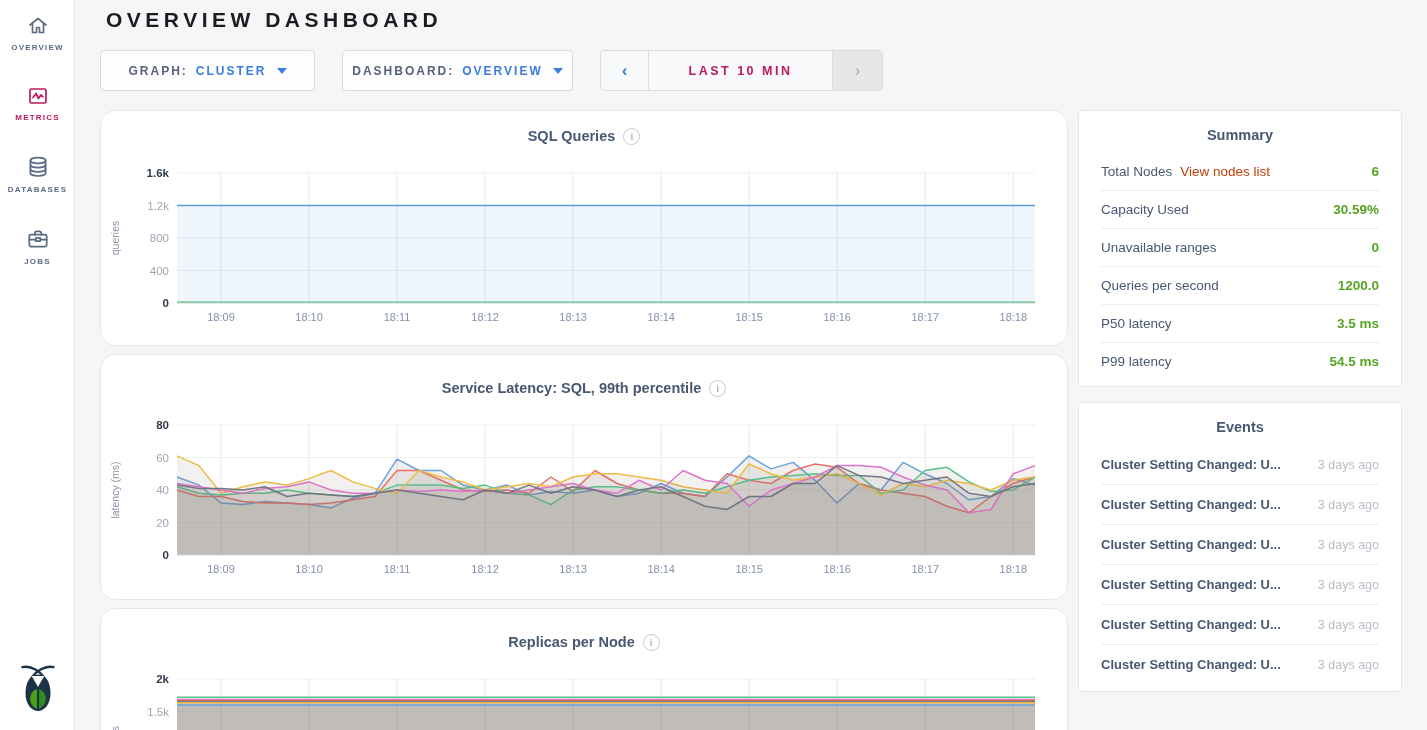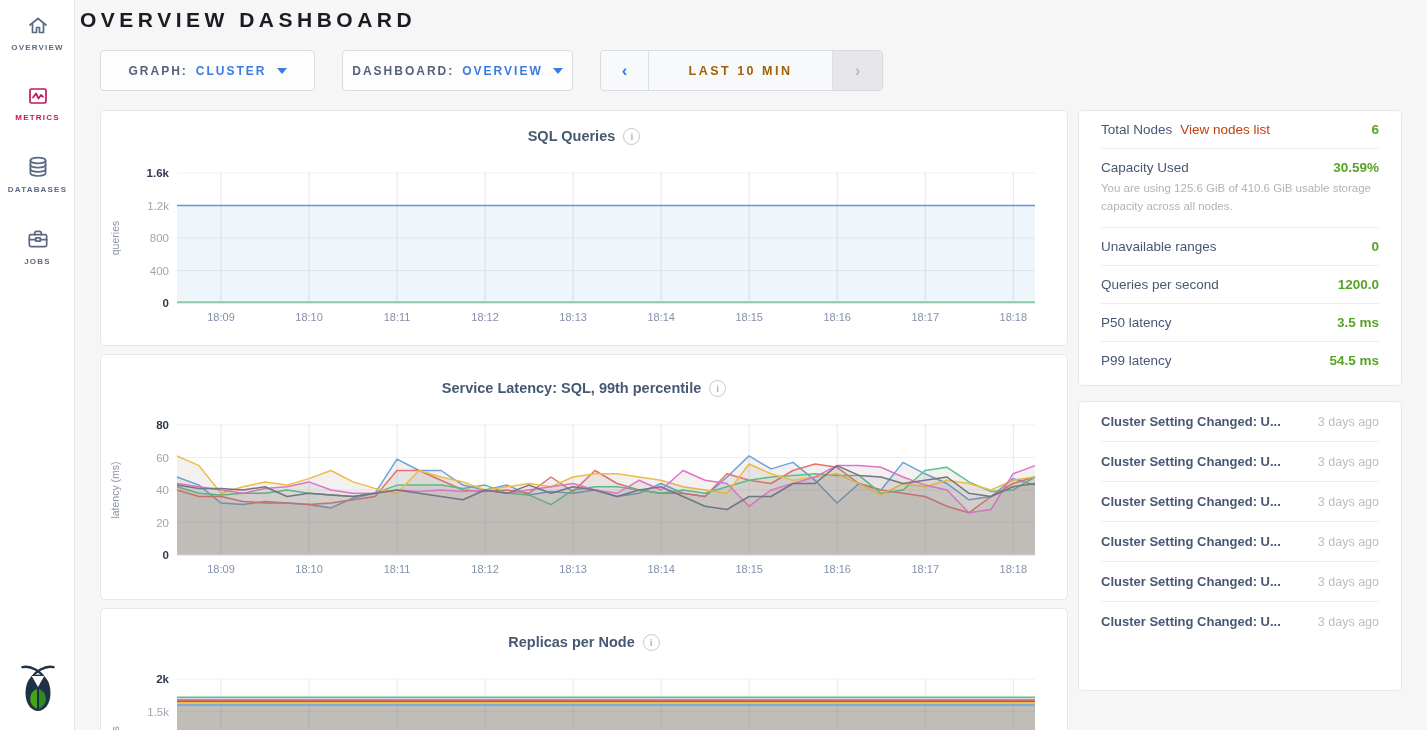--- a/index.html
+++ b/index.html
@@ -10,45 +10,45 @@
   .sidebar { position:absolute; left:0; top:0; width:75px; height:730px;
     background:#fff; border-right:1px solid #e3e5e9; z-index:5; }
   .nav-item { width:75px; padding:14px 0 0; text-align:center; cursor:pointer;
     color:#5a6a85; margin-bottom:18px; }
   .nav-item.active { color:#be185d; }
   .nav-item svg { display:block; margin:0 auto 5px; }
   .nav-label { font-size:8px; font-weight:700; letter-spacing:1.2px; display:block; }
   .logo-wrap { position:absolute; left:0; bottom:12px; width:75px; text-align:center; }
 
   
-  .page-title { position:absolute; left:80px; top:8px; font-size:21px; font-weight:700;
+  .page-title { position:absolute; left:106px; top:8px; font-size:21px; font-weight:700;
     letter-spacing:4.5px; color:#191c22; }
   .controls { position:absolute; left:100px; top:50px; display:flex; gap:27px; }
   .dropdown { height:41px; background:#fdfdfe; border:1px solid #d8dbe0; border-radius:4px;
     display:flex; align-items:center; justify-content:center; gap:8px; cursor:pointer;
     font-size:12px; letter-spacing:2px; font-weight:700; }
   .dd-graph { width:215px; } .dd-dashboard { width:231px; }
   .dd-label { color:#56627b; }
   .dd-value { color:#3a7ce0; }
   .caret { width:0; height:0; border-left:5px solid transparent; border-right:5px solid transparent;
     border-top:6px solid #3a7ce0; margin-left:2px; }
   .timewin { height:41px; width:283px; display:flex; border:1px solid #d8dbe0;
     border-radius:4px; overflow:hidden; background:#f8f9fa; }
   .tw-btn { width:48px; display:flex; align-items:center; justify-content:center;
     font-size:17px; font-weight:700; cursor:pointer; }
   .tw-prev { color:#3a7ce0; border-right:1px solid #dcdfe3; }
   .tw-next { width:50px; background:#e7e7e9; color:#b6bac0; border-left:1px solid #dcdfe3; }
   .tw-label { flex:1; display:flex; align-items:center; justify-content:center;
-    color:#a16207; font-size:12.5px; font-weight:700; letter-spacing:2.5px; cursor:pointer; }
+    color:#be185d; font-size:12.5px; font-weight:700; letter-spacing:2.5px; cursor:pointer; }
 
   
   .card { background:#fff; border:1px solid #e5e7ea; border-radius:5px; }
   .charts-col { position:absolute; left:100px; top:110px; width:968px;
     display:flex; flex-direction:column; gap:8px; }
-  .chart-card { padding:14px 0 0; }
+  .chart-card { padding:14px 0 0;border-radius:15px; }
   .chart-card.c1 { height:236px; } .chart-card.c2 { height:246px; } .chart-card.c3 { height:260px; }
   .chart-title-row { height:22px; display:flex; align-items:center; justify-content:center;
     gap:8px; margin-bottom:16px; }
   .chart-card.c2 .chart-title-row, .chart-card.c3 .chart-title-row { margin-top:8px; }
   .chart-title { font-size:14.5px; font-weight:700; color:#475872; }
   .info-icon { width:17px; height:17px; border:1.5px solid #c4c8ce; border-radius:50%;
     color:#b4b9c0; font-size:10px; font-weight:700; font-family:"Liberation Serif",serif;
     display:flex; align-items:center; justify-content:center; cursor:pointer; }
   .chart-host { margin-left:4px; }
   .chart-host svg { display:block; }
@@ -293,34 +293,34 @@
           <polyline points="72.0,36.1 930.0,36.1" fill="none" stroke="#6aa3dd" stroke-width="1.5" stroke-linejoin="round"></polyline>
           <line x1="72" y1="140" x2="930" y2="140" stroke="#cfd3d8" stroke-width="1"></line>
           <text x="14" y="75" font-size="10.5" font-family="Liberation Sans,sans-serif" fill="#8a94a3" text-anchor="middle" transform="rotate(-90 14 75)">replicas</text>
         </svg>
       </div>
   </div>
 </div>
 
 <div class="right-col">
   <div class="card panel">
+    <div class="panel-title">Summary</div>
     <div id="summary-rows">
         <div class="sum-row">
           <div class="sum-line">
             <span class="sum-label">Total Nodes</span>
             <span class="sum-link">View nodes list</span>
             <span class="sum-value">6</span>
           </div>
         </div>
         <div class="sum-row">
           <div class="sum-line">
             <span class="sum-label">Capacity Used</span>
             <span class="sum-value">30.59%</span>
           </div>
-          <div class="sum-note">You are using 125.6 GiB of 410.6 GiB usable storage capacity across all nodes.</div>
         </div>
         <div class="sum-row">
           <div class="sum-line">
             <span class="sum-label">Unavailable ranges</span>
             <span class="sum-value">0</span>
           </div>
         </div>
         <div class="sum-row">
           <div class="sum-line">
             <span class="sum-label">Queries per second</span>
@@ -335,20 +335,21 @@
         </div>
         <div class="sum-row">
           <div class="sum-line">
             <span class="sum-label">P99 latency</span>
             <span class="sum-value">54.5 ms</span>
           </div>
         </div>
       </div>
   </div>
   <div class="card panel" style="min-height:290px">
+    <div class="panel-title">Events</div>
     <div id="events-list">
         <div class="event-row">
           <span class="ev-title">Cluster Setting Changed: U...</span>
           <span class="ev-time">3 days ago</span>
         </div>
         <div class="event-row">
           <span class="ev-title">Cluster Setting Changed: U...</span>
           <span class="ev-time">3 days ago</span>
         </div>
         <div class="event-row">

